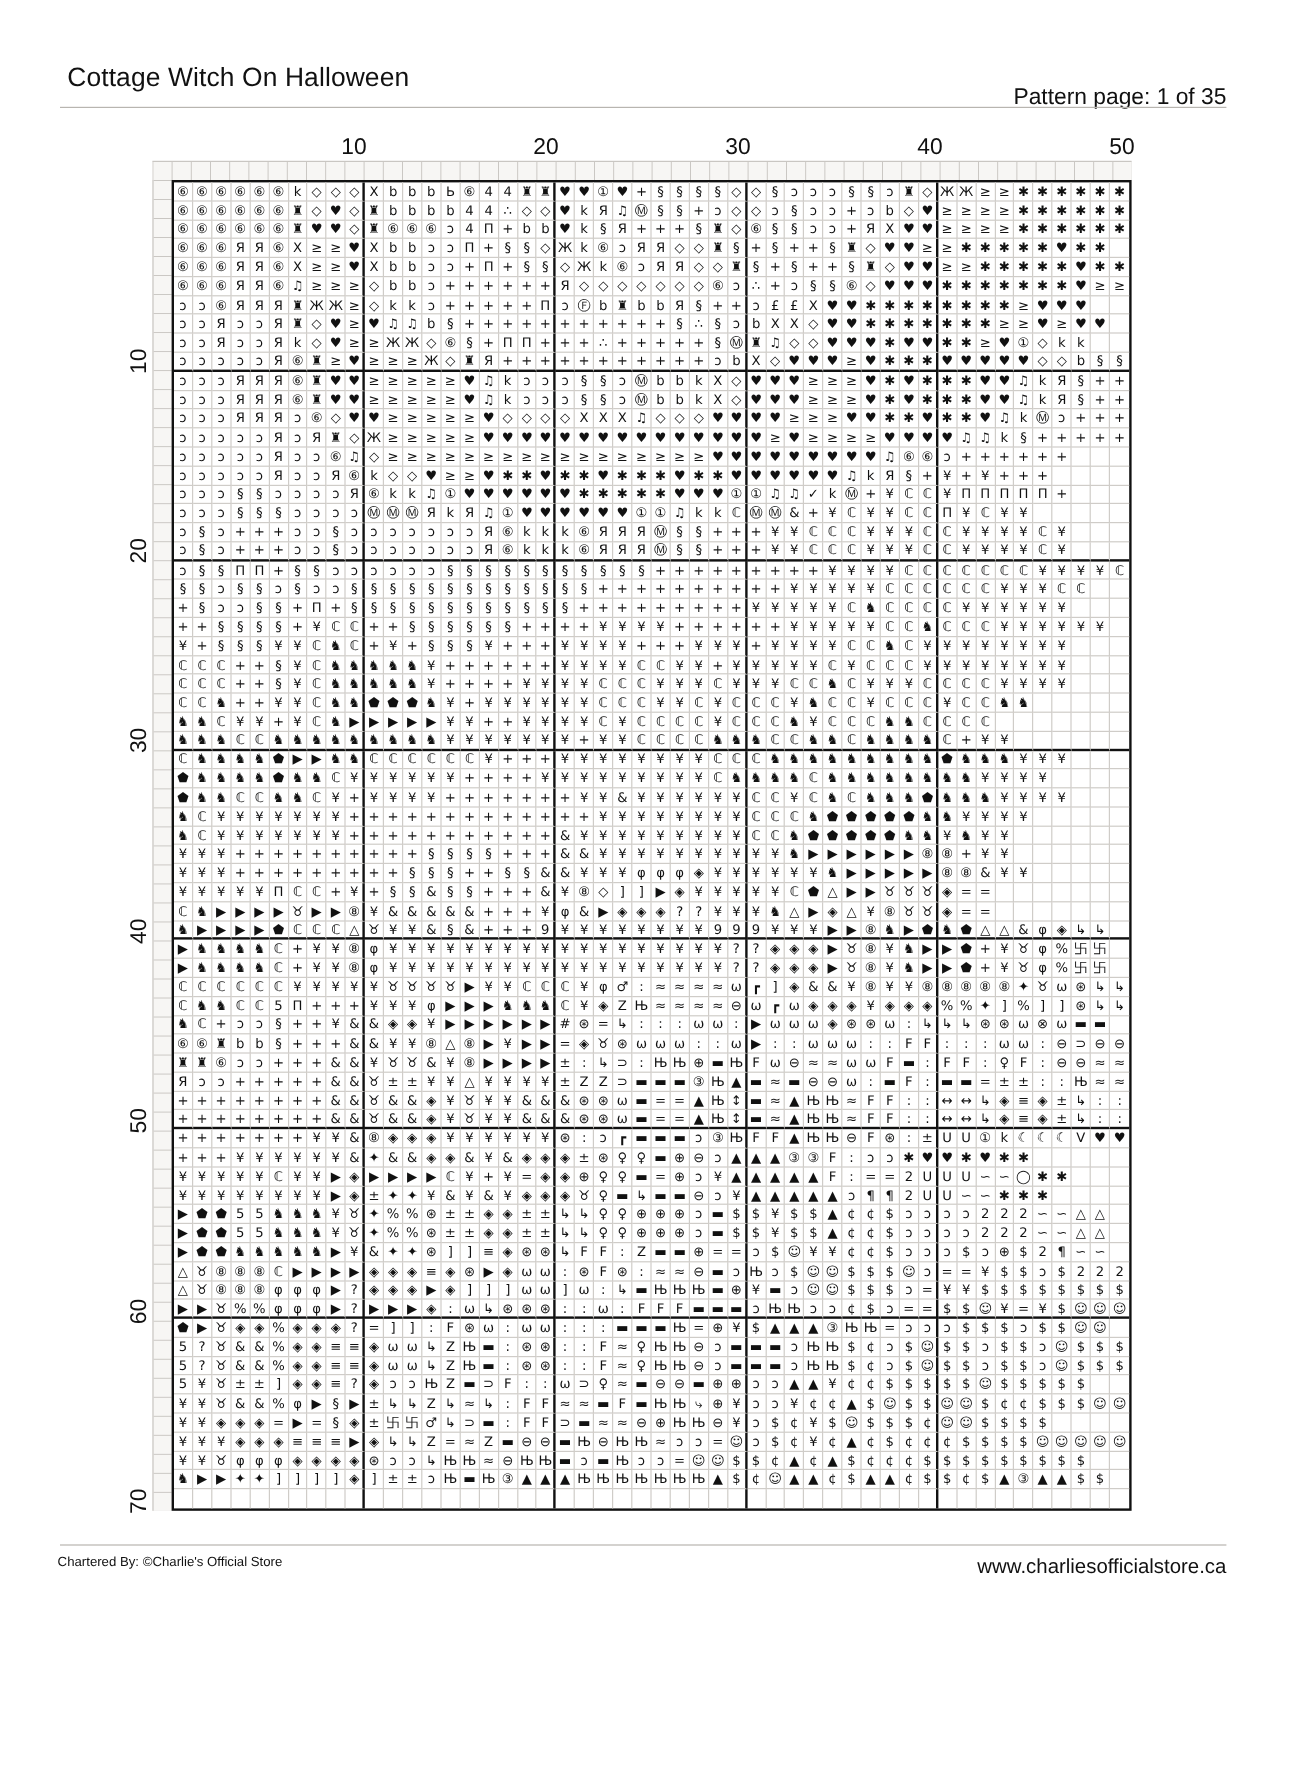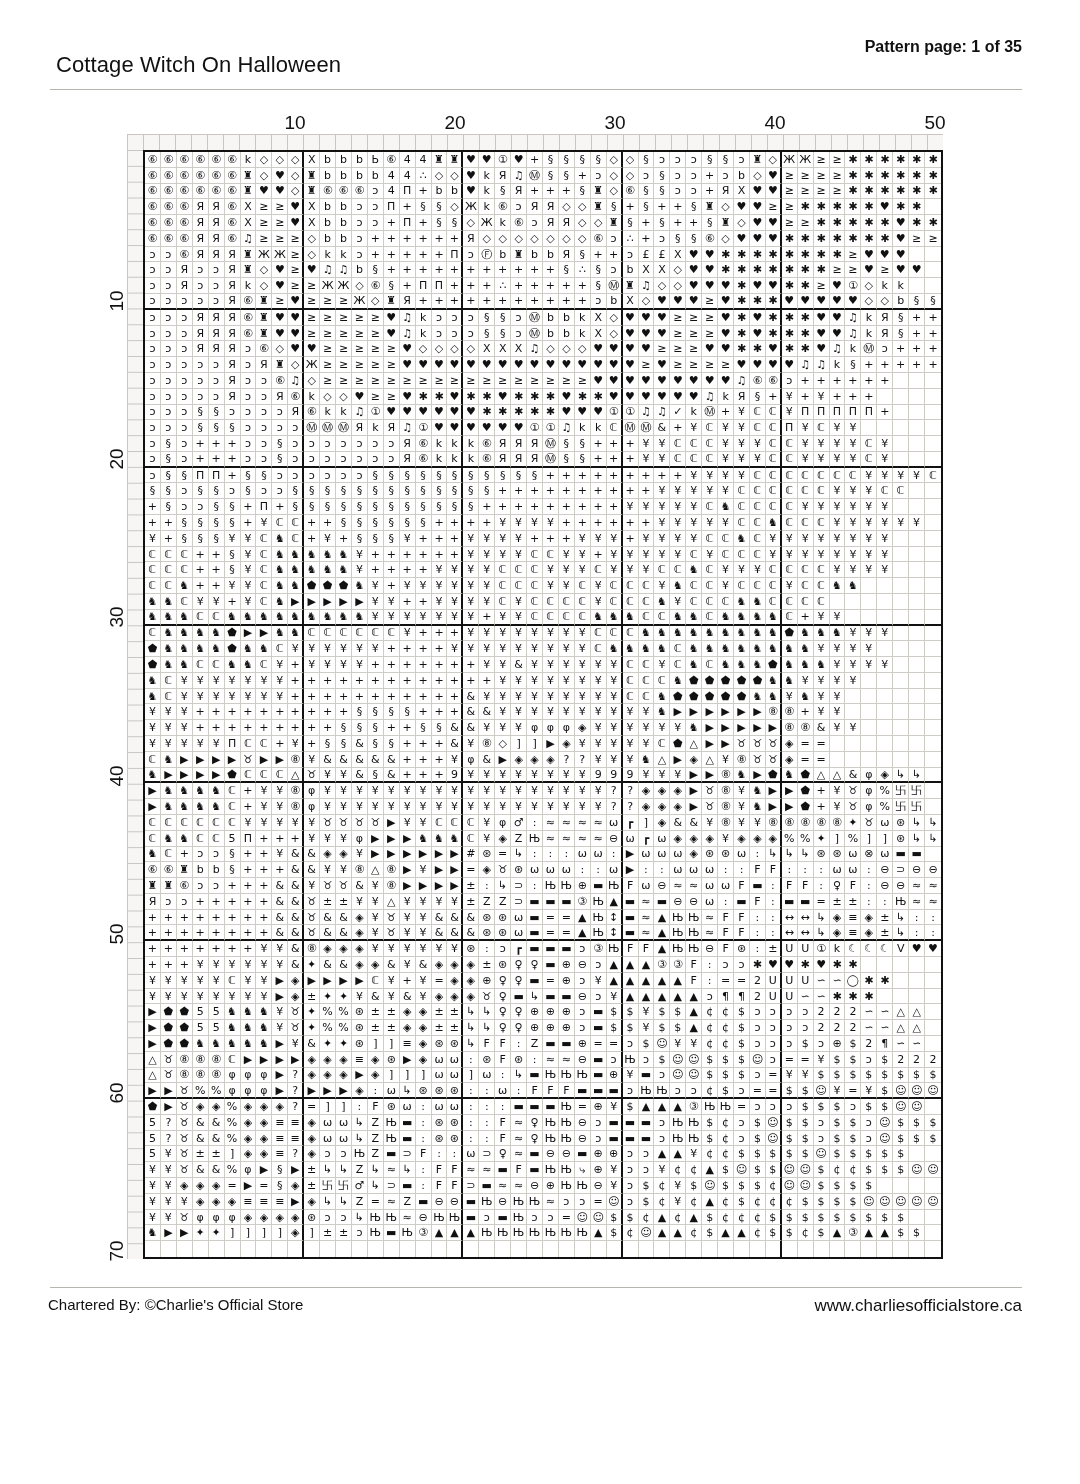--- a/index.html
+++ b/index.html
@@ -1,22 +1,22 @@
 <!DOCTYPE html>
 <html><head>
 <meta charset="utf-8">
 <style>
   html,body{margin:0;padding:0;background:#fff;}
   body{width:1080px;height:1484px;position:relative;overflow:hidden;font-family:"Liberation Sans",sans-serif;color:#111;}
   .title{position:absolute;left:56px;top:52px;font-size:22px;font-weight:normal;letter-spacing:0.1px;}
-  .pageno{position:absolute;right:58px;top:38px;font-size:16px;font-weight:bold;}
+  .pageno{position:absolute;right:58px;top:71px;font-size:19px;font-weight:normal;}
   .rule{position:absolute;left:50px;width:972px;height:1px;background:#b8b5b0;}
   .rule.top{top:89px;}
   .rule.bottom{top:1287px;}
-  .footer-left{position:absolute;left:48px;top:1296px;font-size:15px;}
+  .footer-left{position:absolute;left:48px;top:1296px;font-size:11px;}
   .footer-right{position:absolute;right:58px;top:1296px;font-size:17px;}
   .col-label{position:absolute;top:112px;font-size:19px;transform:translateX(-50%);}
   .row-label{position:absolute;left:102px;font-size:19px;transform:translateY(-50%) rotate(-90deg);transform-origin:center;width:30px;text-align:center;}
   .ruler-top{position:absolute;left:127px;top:134px;width:816px;height:16px;
     background-image:linear-gradient(to right,#c9c6c2 1px,transparent 1px);
     background-size:16px 16px;border-top:1px solid #c9c6c2;box-sizing:border-box;background-color:#f7f6f4;}
   .ruler-left{position:absolute;left:127px;top:150px;width:16px;height:1109px;
     background-image:linear-gradient(to bottom,#c9c6c2 1px,transparent 1px);
     background-size:16px 15.85px;border-left:1px solid #c9c6c2;box-sizing:border-box;background-color:#f7f6f4;}
   .grid{position:absolute;left:143px;top:150px;width:800px;height:1109px;border:2px solid #111;box-sizing:border-box;

